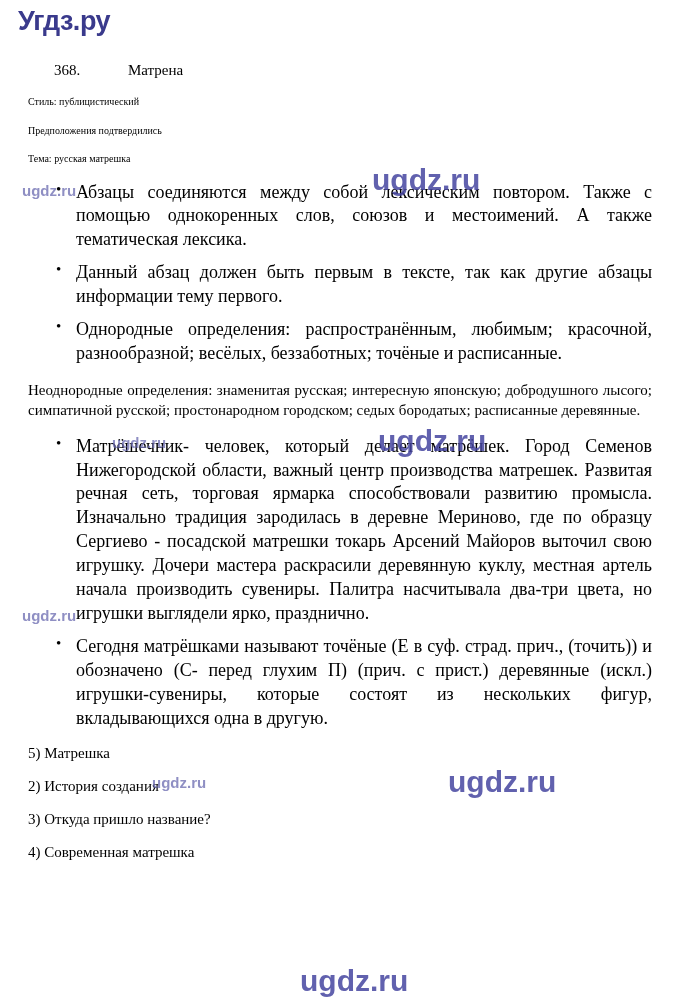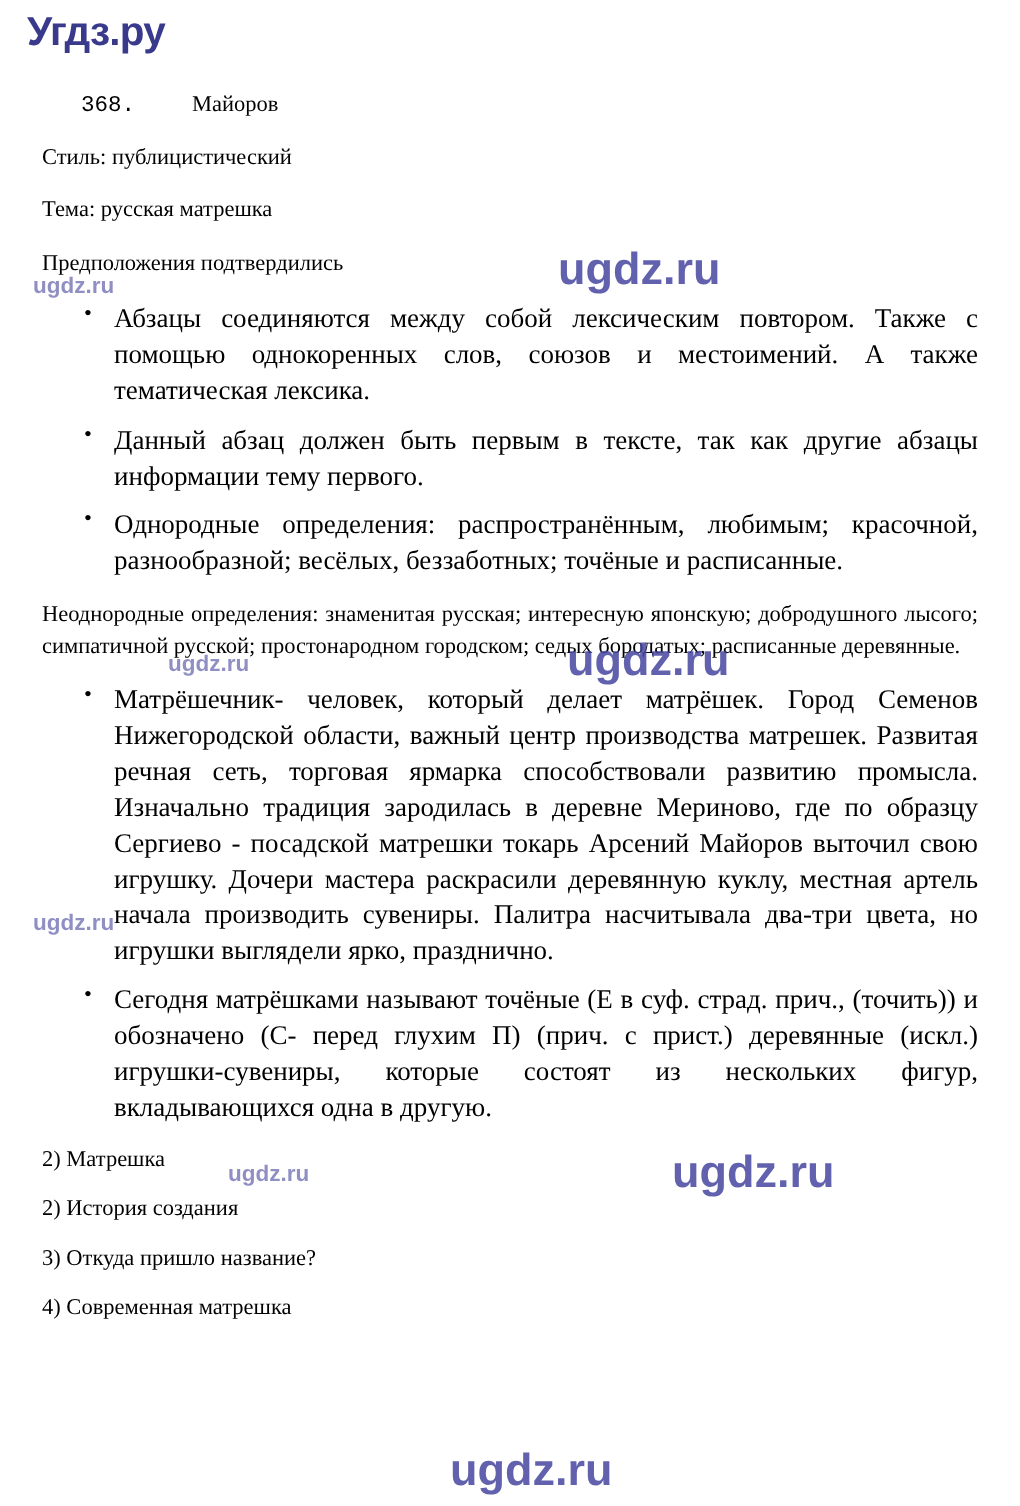--- a/index.html
+++ b/index.html
@@ -39,24 +39,23 @@
   .task-line {
     font-family: "Liberation Serif", serif;
     font-size: 15px;
     margin-bottom: 16px;
     padding-left: 26px;
   }
   .task-num {
     display: inline-block;
     width: 74px;
     font-weight: normal;
-    font-family: Liberation Mono, monospace;
   }
   .para {
-    font-size: 15px;
+    font-size: 10px;
     margin-bottom: 15px;
     text-align: justify;
     line-height: 1.35;
     font-family: Liberation Serif, serif;
   }
   .para.plain {
     padding-left: 0;
   }
   ul.bullets {
     list-style: none;
@@ -119,41 +118,41 @@
 </head>
 <body>
 
 <div class="page">
 
   <div class="logo">Угдз.ру</div>
 
   <div class="content">
 
     <div class="task-line">
-      <span class="task-num">368.</span><span>Майоров</span>
+      <span class="task-num">368.</span><span>Матрена</span>
     </div>
 
     <div class="para plain">Стиль: публицистический</div>
+    <div class="para plain">Предположения подтвердились</div>
     <div class="para plain">Тема: русская матрешка</div>
-    <div class="para plain">Предположения подтвердились</div>
 
     <ul class="bullets">
       <li>Абзацы соединяются между собой лексическим повтором. Также с помощью однокоренных слов, союзов и местоимений. А также тематическая лексика.</li>
       <li>Данный абзац должен быть первым в тексте, так как другие абзацы информации тему первого.</li>
       <li>Однородные определения: распространённым, любимым; красочной, разнообразной; весёлых, беззаботных; точёные и расписанные.</li>
     </ul>
 
     <div class="block-justify">Неоднородные определения: знаменитая русская; интересную японскую; добродушного лысого; симпатичной русской; простонародном городском; седых бородатых; расписанные деревянные.</div>
 
     <ul class="bullets">
       <li>Матрёшечник- человек, который делает матрёшек. Город Семенов Нижегородской области, важный центр производства матрешек. Развитая речная сеть, торговая ярмарка способствовали развитию промысла. Изначально традиция зародилась в деревне Мериново, где по образцу Сергиево - посадской матрешки токарь Арсений Майоров выточил свою игрушку. Дочери мастера раскрасили деревянную куклу, местная артель начала производить сувениры. Палитра насчитывала два-три цвета, но игрушки выглядели ярко, празднично.</li>
       <li>Сегодня матрёшками называют точёные (Е в суф. страд. прич., (точить)) и обозначено (С- перед глухим П) (прич. с прист.) деревянные (искл.) игрушки-сувениры, которые состоят из нескольких фигур, вкладывающихся одна в другую.</li>
     </ul>
 
-    <div class="plan-item">2) Матрешка</div>
+    <div class="plan-item">5) Матрешка</div>
     <div class="plan-item">2) История создания</div>
     <div class="plan-item">3) Откуда пришло название?</div>
     <div class="plan-item">4) Современная матрешка</div>
 
   </div>
 
   <div class="wm wm-big wm1">ugdz.ru</div>
   <div class="wm wm-big wm2">ugdz.ru</div>
   <div class="wm wm-big wm3">ugdz.ru</div>
   <div class="wm wm-big wm4">ugdz.ru</div>

